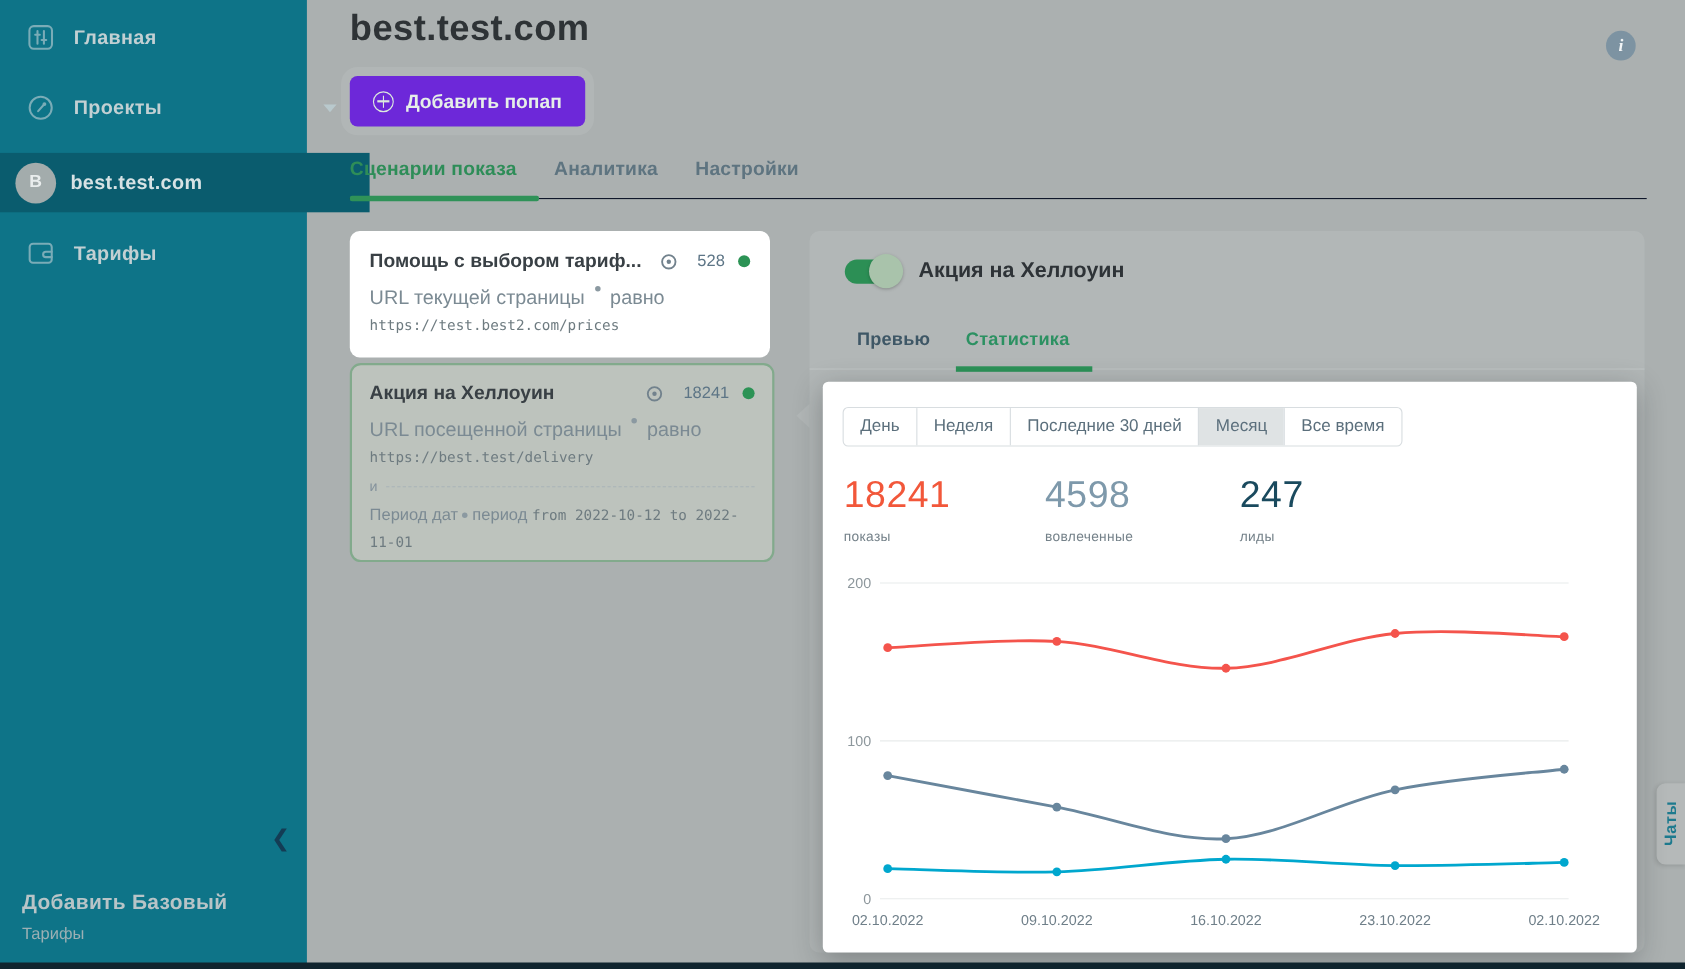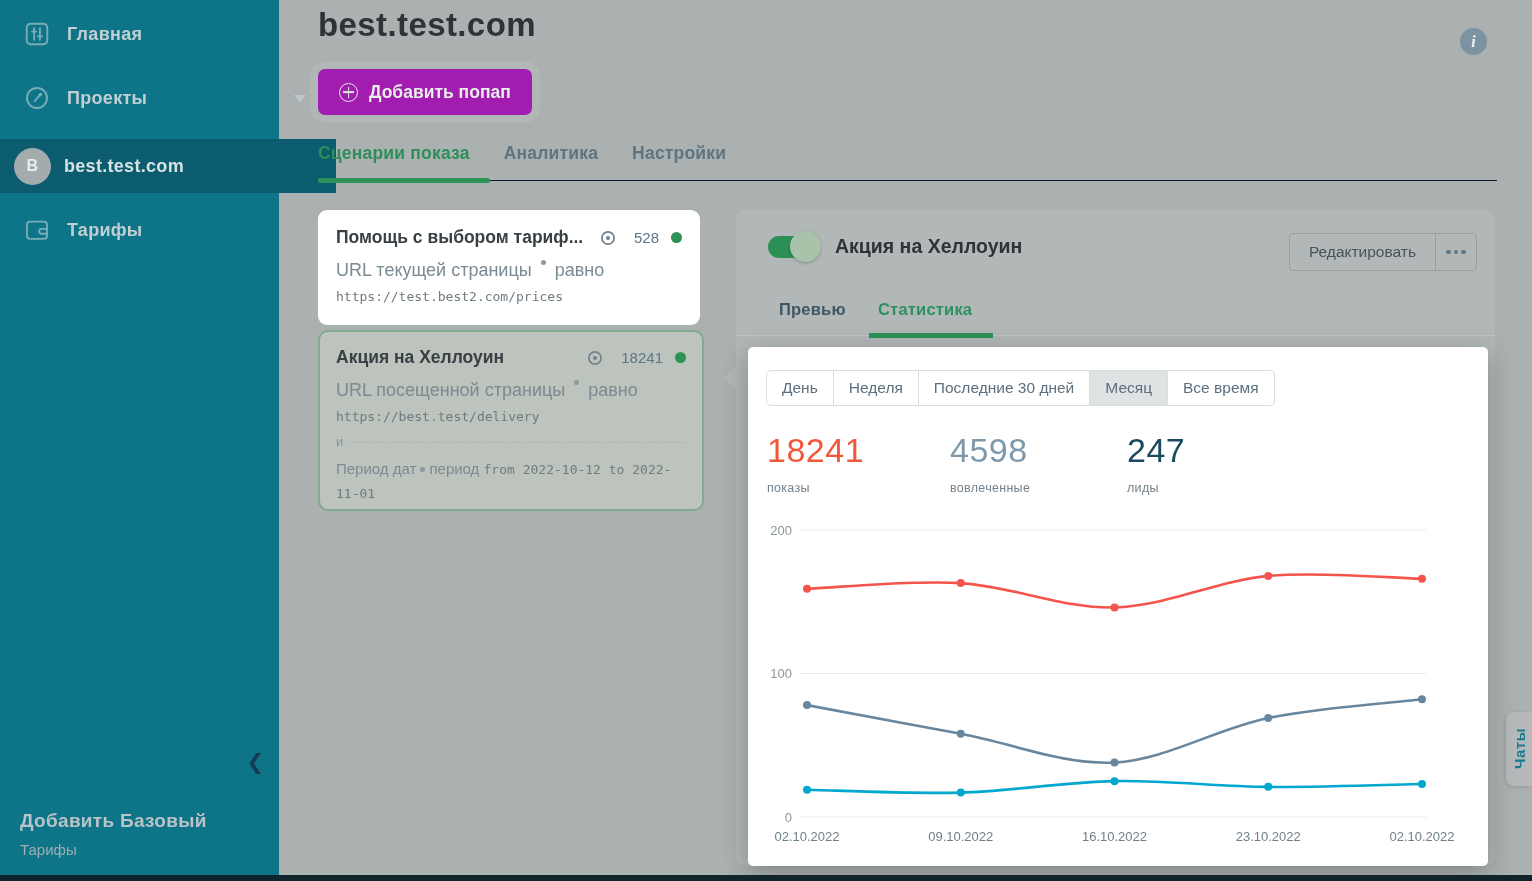--- a/index.html
+++ b/index.html
@@ -29,21 +29,21 @@
   .sub-link { color:#9cb0b4; font-size:15px; margin-top:9px; cursor:pointer; }
   .bottom-strip { position:absolute; left:0; bottom:0; width:100%; height:6px; background:#10242e; z-index:40; }
 
   
   .main { position:absolute; left:279px; top:0; right:0; bottom:0; }
   .page-title { position:absolute; left:39px; top:6px; font-size:33px; font-weight:700; color:#2e3336; letter-spacing:.4px; }
   .info-btn { position:absolute; right:45px; top:28px; width:27px; height:27px; border-radius:50%;
               background:#7d93a2; color:#f2f5f6; display:flex; align-items:center; justify-content:center;
               font-family:"Liberation Serif",serif; font-style:italic; font-weight:700; font-size:16px; cursor:pointer; }
   .add-btn { position:absolute; left:39px; top:69px; height:46px; padding:0 21px; border:none; border-radius:7px;
-             background:#a21caf; color:#e6efe8; font-size:17.5px; font-weight:700; display:flex; align-items:center;
+             background:#6d28d9; color:#e6efe8; font-size:17.5px; font-weight:700; display:flex; align-items:center;
              gap:11px; cursor:pointer; font-family:inherit; box-shadow:0 0 0 8px rgba(255,255,255,.08); }
   .plus-ico { width:19px; height:19px; border:1.8px solid #dceade; border-radius:50%; position:relative; flex:none; }
   .plus-ico::before,.plus-ico::after { content:""; position:absolute; background:#dceade; }
   .plus-ico::before { left:50%; top:3px; bottom:3px; width:1.8px; transform:translateX(-50%); }
   .plus-ico::after  { top:50%; left:3px; right:3px; height:1.8px; transform:translateY(-50%); }
 
   .main-tabs { position:absolute; left:39px; top:136px; width:1179px; height:45px; border-bottom:1px solid #0f172a; display:flex; gap:34px; }
   .mtab { font-size:17.5px; font-weight:700; color:#5e7480; padding-top:7px; cursor:pointer; letter-spacing:.2px; }
   .mtab.active { color:#2e8d58; }
   .main-tabs .bar { position:absolute; left:0; bottom:-2.5px; width:172px; height:4.5px; background:#2f9258; border-radius:2px; }
@@ -224,28 +224,20 @@
         <span class="mono">from 2022-10-12 to 2022-11-01</span>
       </div>
     </div>
 
     <div class="detail">
       <span class="pointer"></span>
       <div class="toggle">
         <span class="knob"></span>
       </div>
       <div class="detail-title">Акция на Хеллоуин</div>
-      <div class="btn-group">
-        <span class="btn-edit">Редактировать</span>
-        <span class="btn-more">
-            <i></i>
-            <i></i>
-            <i></i>
-          </span>
-      </div>
       <div class="detail-tabs">
         <span class="dtab" id="dtab-preview">Превью</span>
         <span class="dtab" id="dtab-stats">Статистика</span>
         <span class="bar"></span>
       </div>
     </div>
 
     <div class="stats-panel">
       <div class="filters">
         <span class="filter">День</span>

